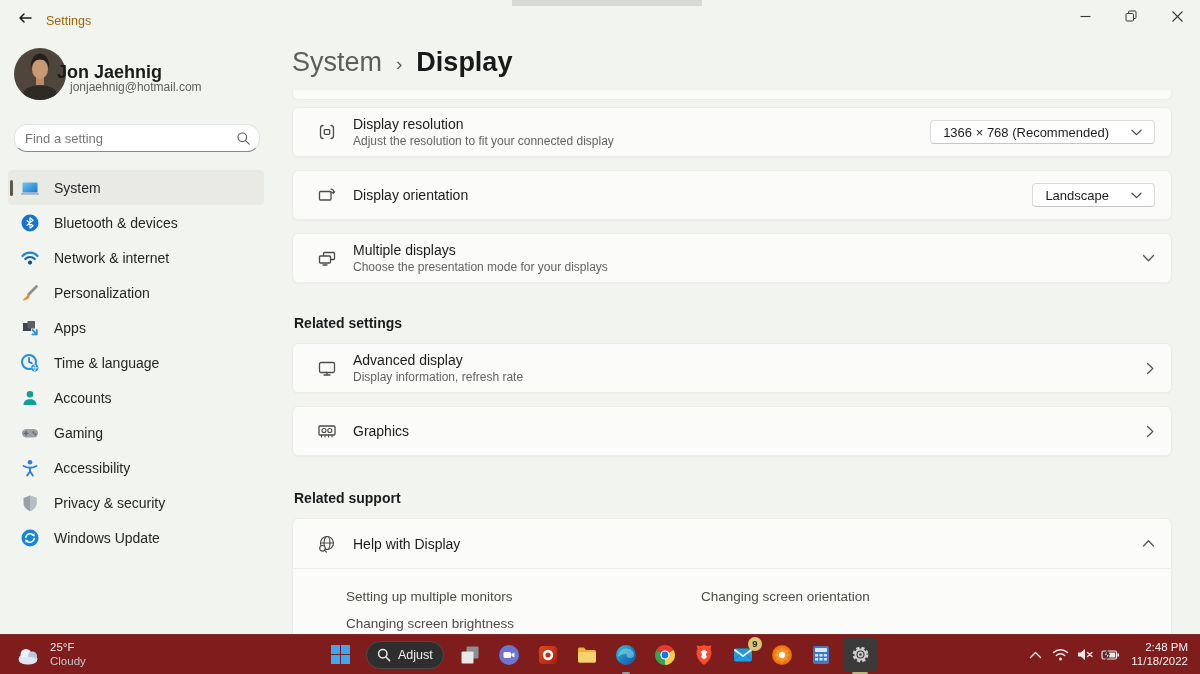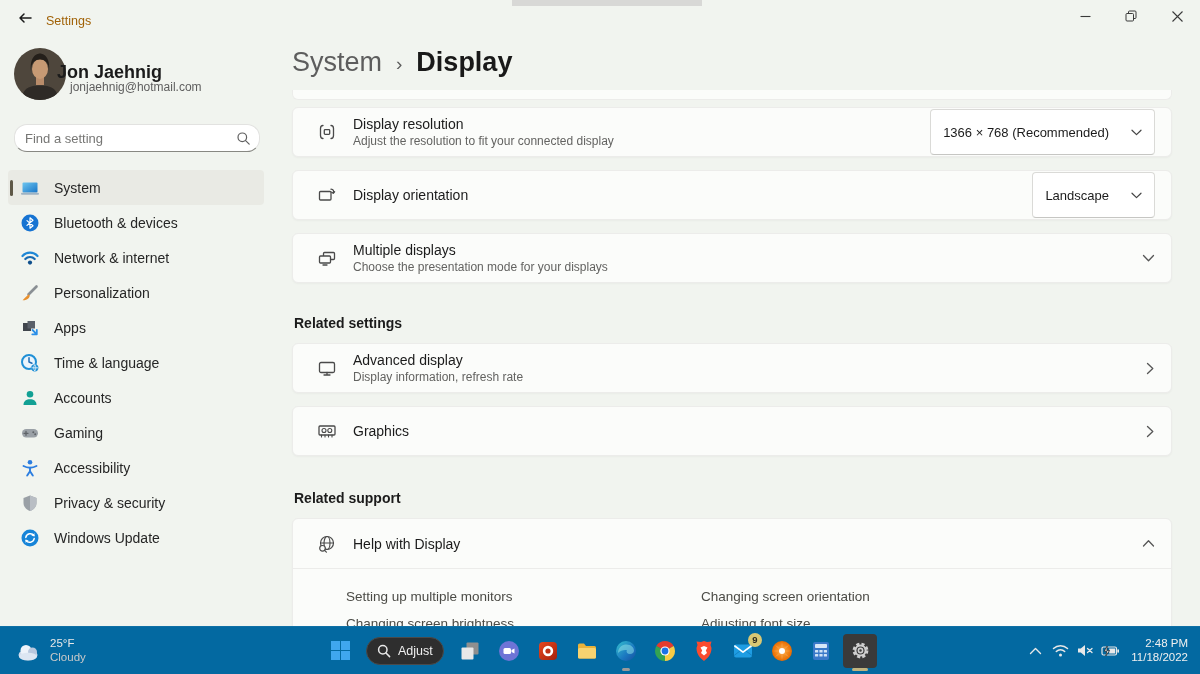--- a/index.html
+++ b/index.html
@@ -37,29 +37,29 @@
   .bc-current { color:#191919; font-weight:bold; }
   .cards { position:absolute; left:292px; top:90px; width:880px; }
   .sliver { height:10px; background:#fbfcfa; border:1px solid #ececea; border-top:none; border-radius:0 0 6px 6px; margin-bottom:7px; }
   .card { background:#fbfcfa; border:1px solid #ececea; border-radius:6px; box-shadow:0 1px 2px rgba(0,0,0,0.035);
     display:flex; align-items:center; min-height:50px; padding:0 16px 0 22px; margin-bottom:13px; cursor:pointer; }
   .row-icon { width:24px; height:24px; display:flex; align-items:center; justify-content:center; margin-right:14px; flex:0 0 24px; }
   .row-title { font-size:14px; color:#1b1b1b; }
   .row-sub { font-size:12px; color:#636361; margin-top:2px; }
   .row-control { margin-left:auto; display:flex; align-items:center; }
   .dropdown { display:flex; align-items:center; gap:22px; background:#fff; border:1px solid #dadad7; border-bottom-color:#c6c6c3;
-    border-radius:4px; height:46px; padding:0 12px; font-size:13px; color:#1b1b1b; cursor:pointer; }
+    border-radius:4px; height:24px; padding:0 12px; font-size:13px; color:#1b1b1b; cursor:pointer; }
   .section-h { font-size:14px; font-weight:bold; color:#1b1b1b; margin:32px 0 12px 2px; }
   .section-h.b { margin-top:34px; }
   .help-card { background:#fbfcfa; border:1px solid #ececea; border-radius:6px; box-shadow:0 1px 2px rgba(0,0,0,0.035); height:160px; overflow:hidden; }
   .help-head { display:flex; align-items:center; height:50px; padding:0 16px 0 22px; border-bottom:1px solid #ececea; cursor:pointer; }
   .help-links { display:grid; grid-template-columns:355px 1fr; padding:20px 24px 0 53px; row-gap:12px; }
   .help-link { font-size:13.5px; color:#4b4b46; cursor:pointer; }
   
-  .taskbar { position:absolute; left:0; bottom:0; width:100%; height:48px; background:#0369a1; border-top:1px solid rgba(255,255,255,0.05); }
+  .taskbar { position:absolute; left:0; bottom:0; width:100%; height:40px; background:#7f1d1d; border-top:1px solid rgba(255,255,255,0.05); }
   .tb-weather { position:absolute; left:8px; top:0; height:100%; display:flex; align-items:center; gap:8px; padding:0 8px; cursor:pointer; }
   .tb-weather .wtxt { font-size:11.5px; line-height:13.5px; color:#e8e8e8; }
   .tb-weather .wtxt .cond { color:#c9c9c9; }
   .tb-center { position:absolute; left:50%; top:0; height:100%; transform:translateX(-50%); display:flex; align-items:center; gap:5px; }
   .tb-btn { position:relative; width:34px; height:34px; border-radius:4px; display:flex; align-items:center; justify-content:center; cursor:pointer; }
   .tb-btn.active { background:#3a3a3a; }
   .ind { position:absolute; bottom:-3px; left:50%; transform:translateX(-50%); height:3px; border-radius:2px; }
   .ind.run { width:8px; background:#9a9a9a; }
   .ind.act { width:16px; background:#c0b37e; }
   .tb-search { display:flex; align-items:center; gap:7px; width:78px; height:28px; margin:0 4px; background:#2e2e2e;
@@ -367,21 +367,20 @@
       <div class="row-control">
         <svg width="13" height="9" viewBox="0 0 13 9">
             <path d="M1.5 7 L6.5 1.8 L11.5 7" stroke="#565656" stroke-width="1.3" fill="none" stroke-linecap="round" stroke-linejoin="round"></path>
           </svg>
       </div>
     </div>
     <div class="help-links">
       <div class="help-link">Setting up multiple monitors</div>
       <div class="help-link">Changing screen orientation</div>
       <div class="help-link">Changing screen brightness</div>
-      <div class="help-link">Adjusting font size</div>
     </div>
   </div>
 </div>
 
 <div class="taskbar">
   <div class="tb-weather">
     <svg width="26" height="22" viewBox="0 0 26 22">
         <ellipse cx="12" cy="15" rx="9.5" ry="5.5" fill="#cfdaec"></ellipse>
         <circle cx="10" cy="10.5" r="5.5" fill="#eef3fa"></circle>
         <circle cx="16.5" cy="12" r="4.5" fill="#b9c8de"></circle>

